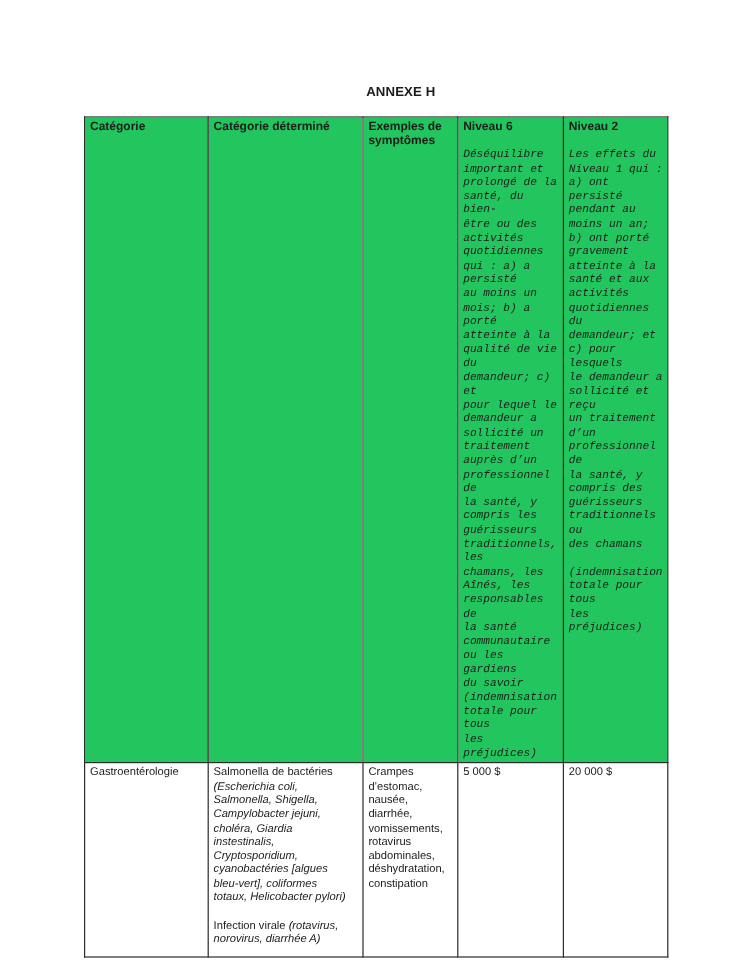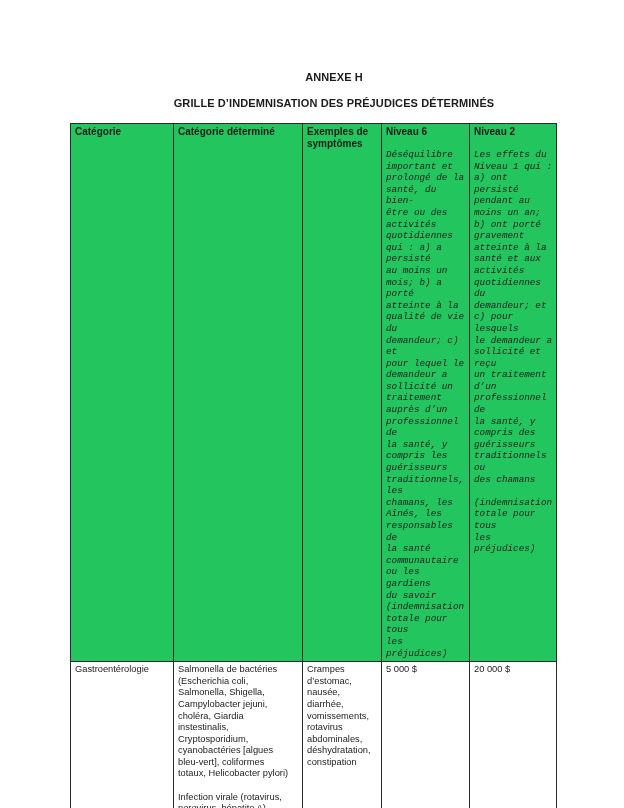--- a/index.html
+++ b/index.html
@@ -54,31 +54,30 @@
     font-weight: bold;
     font-size: 10px;
     line-height: 12px;
   }
   .pre { white-space: pre-line; }
   .level-desc {
     font-style: italic;
     margin-top: 11px;
     font-family: Liberation Mono, monospace;
   }
-  .it { }
+  .it { font-style: italic; }
   td.amount { }
 </style>
 </head>
 <body>
 
 <div class="page">
 
   <h1 class="doc-title">ANNEXE H</h1>
 
-  <h2 class="doc-subtitle">GRILLE D’INDEMNISATION DES PRÉJUDICES DÉTERMINÉS</h2>
 
   <table class="grid">
     <colgroup>
       <col style="width:103px">
       <col style="width:129px">
       <col style="width:79px">
       <col style="width:88px">
       <col style="width:87px">
     </colgroup>
     <tbody>
@@ -171,21 +170,21 @@
 Salmonella, Shigella,
 Campylobacter jejuni,
 choléra, Giardia
 instestinalis,
 Cryptosporidium,
 cyanobactéries [algues
 bleu-vert], coliformes
 totaux, Helicobacter pylori)</span><span>
 
 Infection virale </span><span class="it">(rotavirus,
-norovirus, hépatite A)</span></div>
+norovirus, diarrhée A)</span></div>
         </td>
         <td>
           <div class="pre">Crampes
 d’estomac,
 nausée,
 diarrhée,
 vomissements,
 rotavirus
 abdominales,
 déshydratation,

